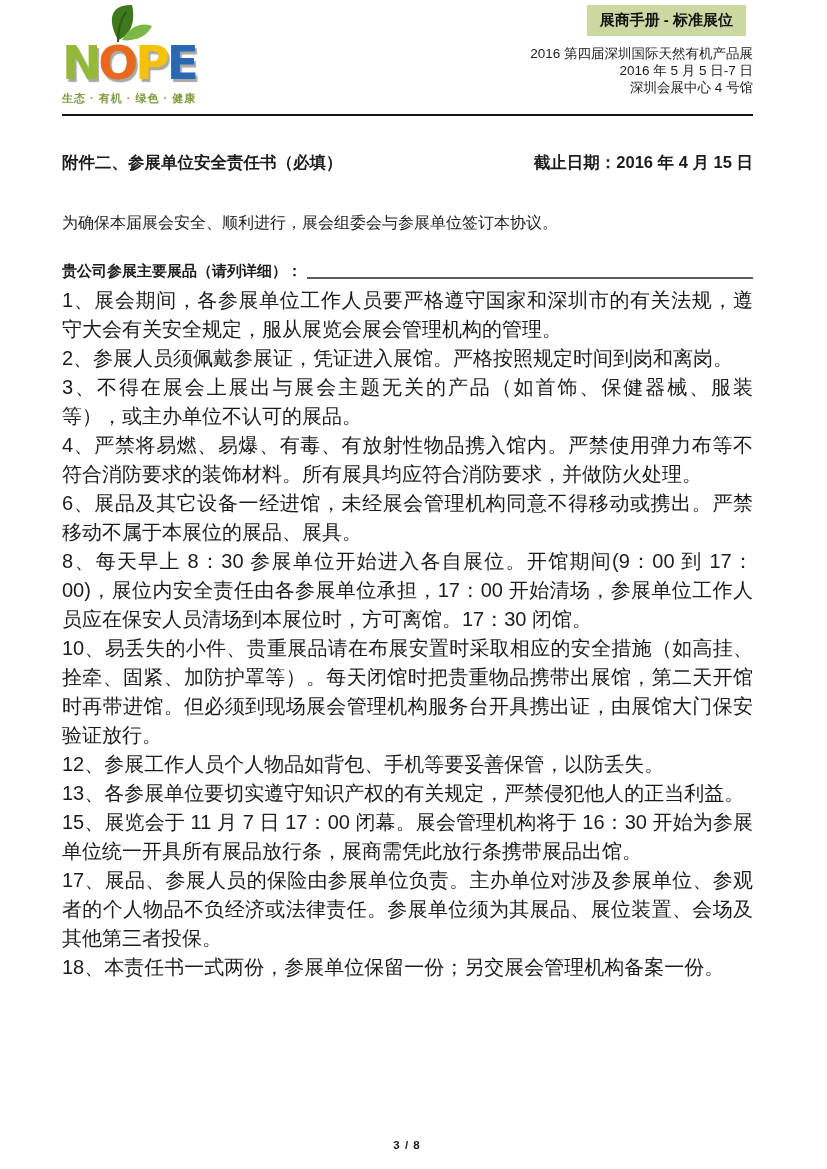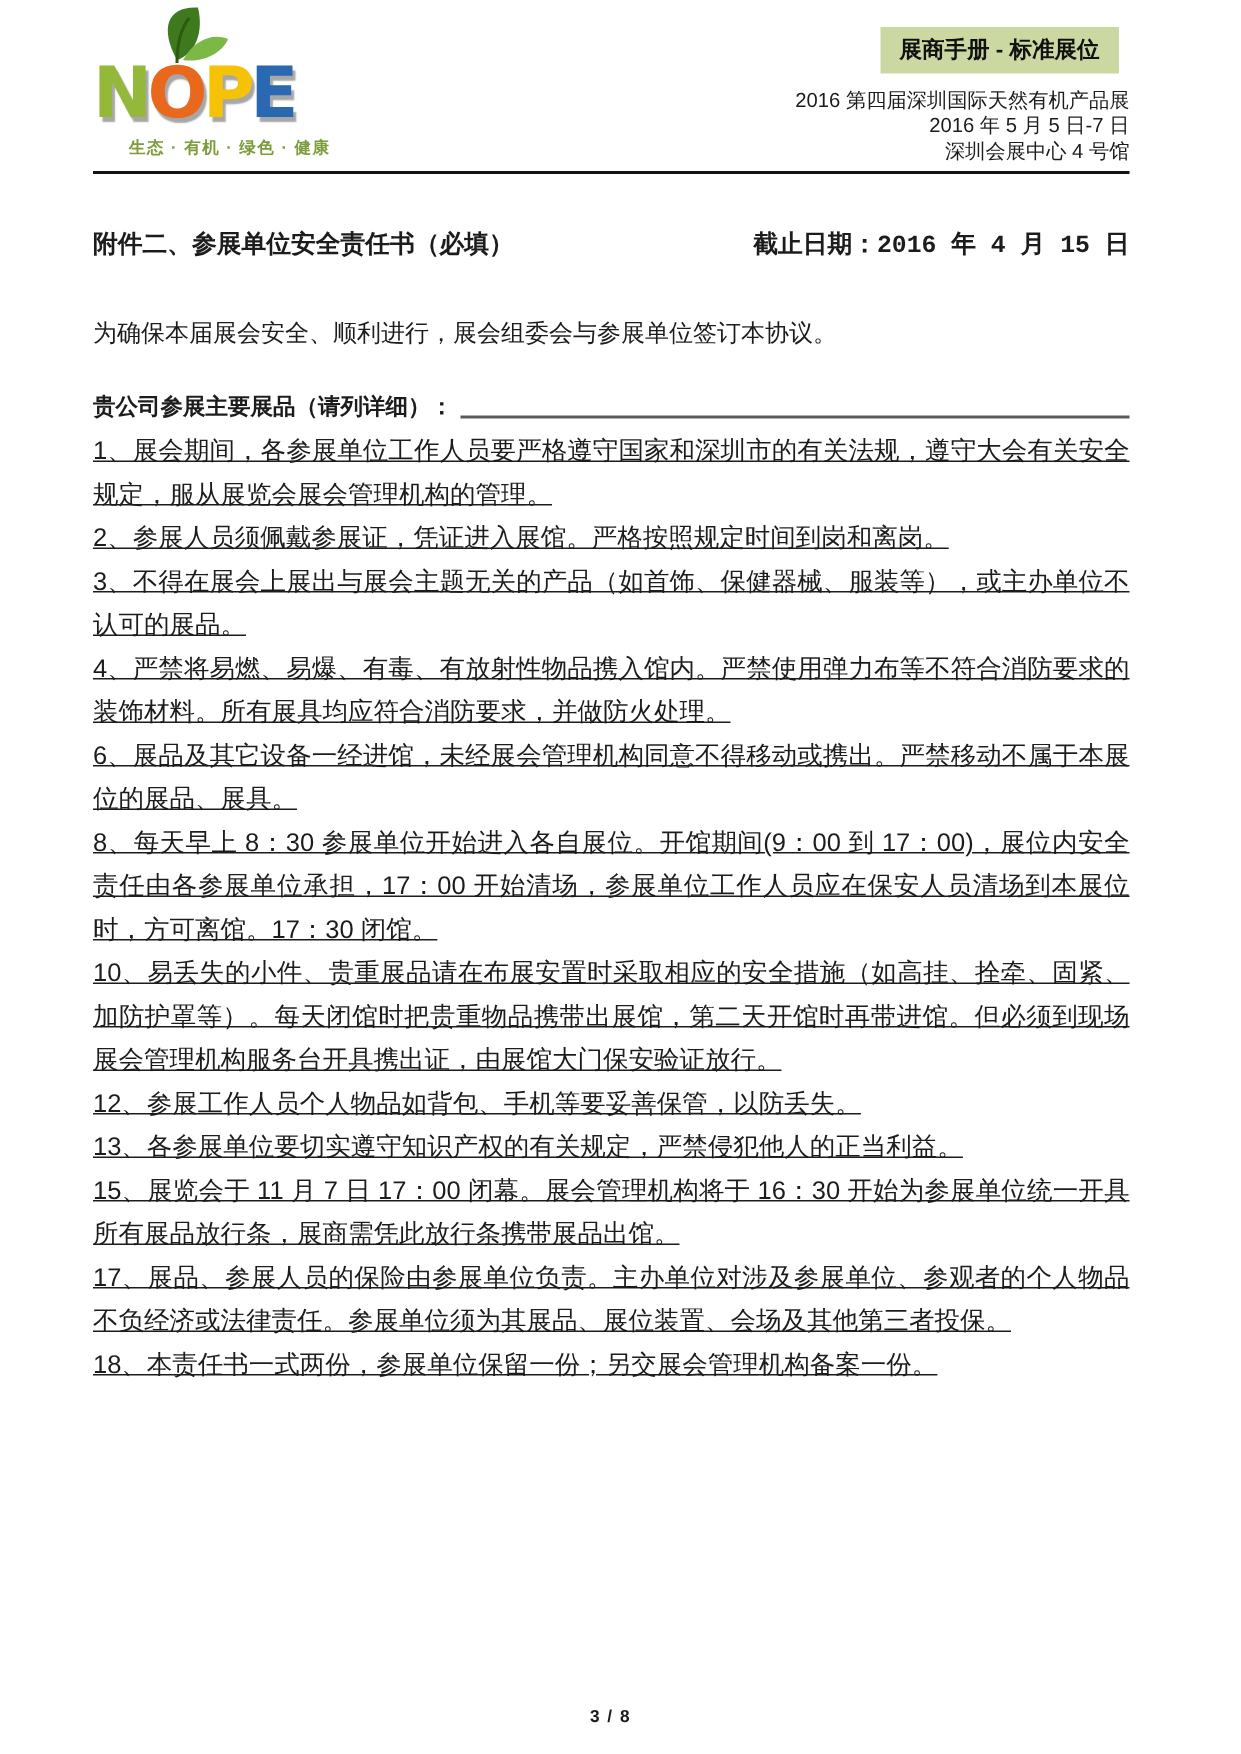--- a/index.html
+++ b/index.html
@@ -47,27 +47,26 @@
     left: 30px;
     width: 64px;
     height: 40px;
   }
   .logo-slogan {
     margin-top: 5px;
     font-size: 11px;
     letter-spacing: 1px;
     white-space: nowrap;
     font-weight: bold;
-    margin-left: 24px;
   }
   .header-right {
     display: flex;
     flex-direction: column;
     align-items: flex-end;
-    padding-top: 18px;
+    padding-top: 5px;
   }
   .badge {
     display: inline-block;
     padding: 6px 13px;
     font-size: 15px;
     font-weight: bold;
     color: #111111;
     margin-right: 7px;
     margin-bottom: 9px;
     white-space: nowrap;
@@ -80,21 +79,20 @@
   }
   
   .title-row {
     display: flex;
     justify-content: space-between;
     align-items: center;
     margin-top: 36px;
     font-size: 16.5px;
     font-weight: bold;
     white-space: nowrap;
-    font-family: Liberation Mono, monospace;
   }
   
   .intro {
     margin-top: 38px;
     font-size: 16px;
     line-height: 22px;
   }
   .products-row {
     margin-top: 28px;
     display: flex;
@@ -109,24 +107,23 @@
     margin-left: 5px;
     margin-bottom: 2px;
     height: 14px;
   }
   
   .rules {
     list-style: none;
     margin-top: 5px;
   }
   .rules li {
-    font-size: 17px;
+    font-size: 20px;
     line-height: 29px;
     text-align: justify;
-    text-decoration: underline;
   }
   
   .footer {
     position: absolute;
     bottom: 18px;
     left: 0;
     right: 13px;
     text-align: center;
     font-size: 11.5px;
     font-weight: bold;

